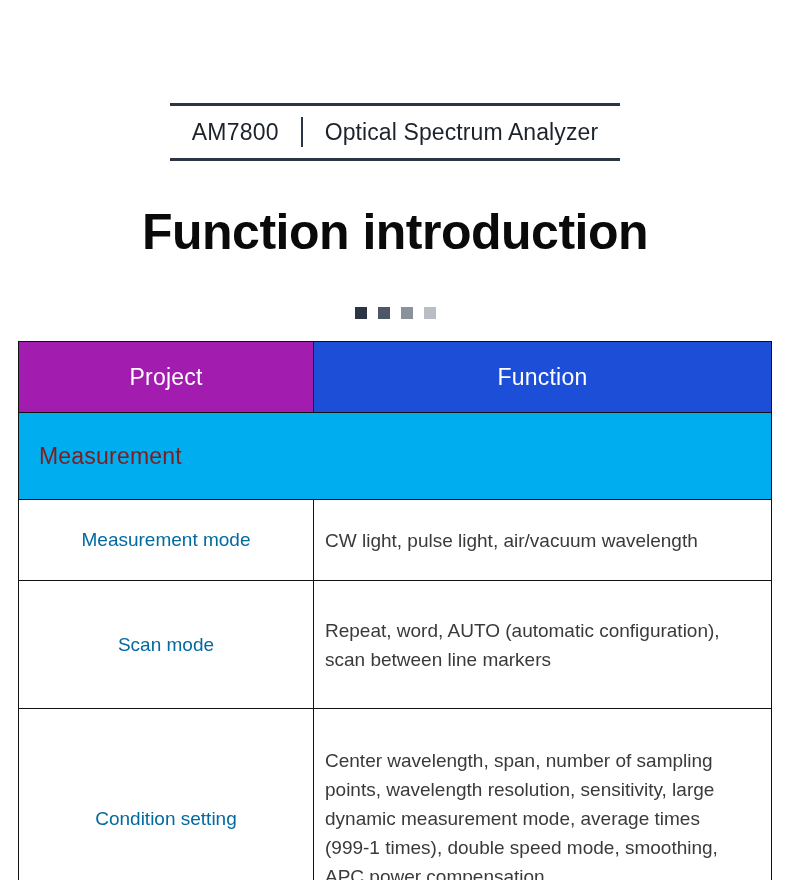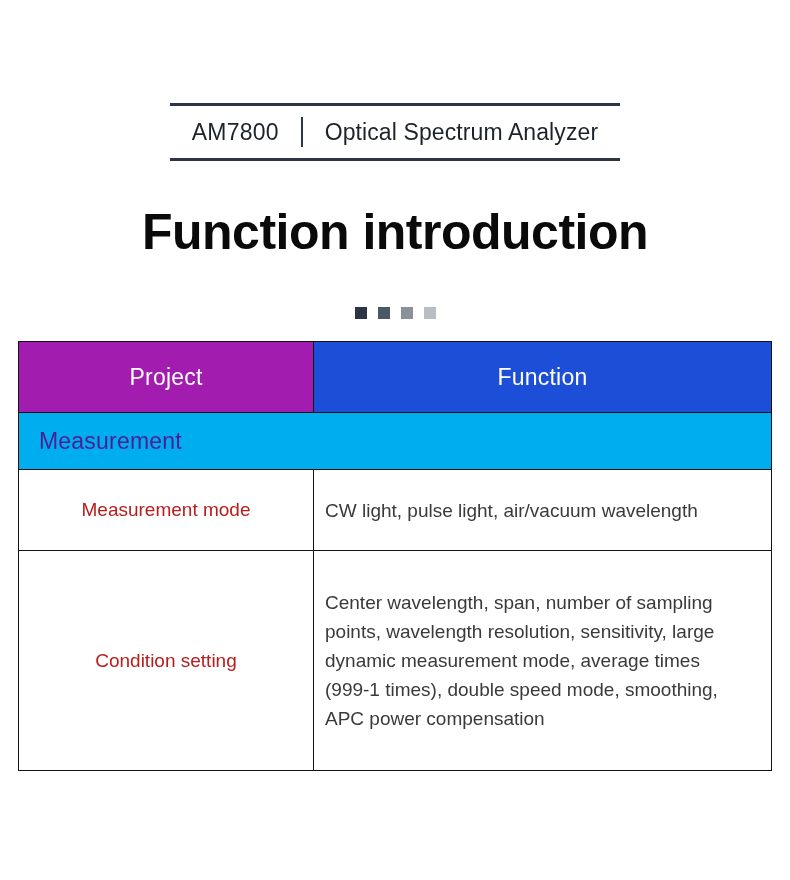--- a/index.html
+++ b/index.html
@@ -109,34 +109,34 @@
     font-weight: 400;
     text-align: center;
     height: 71px;
     padding: 0;
     letter-spacing: 0.2px;
   }
 
   
   tr.group-row td {
     background: #00ADEE;
-    color: #4c1d95;
+    color: #7f1d1d;
     font-size: 23px;
     font-weight: 400;
     text-align: left;
-    height: 57px;
+    height: 87px;
     padding: 0 0 0 20px;
     letter-spacing: 0.2px;
   }
 
   
   tr.data-row td.cell-project {
     text-align: center;
     font-size: 19px;
-    color: #b91c1c;
+    color: #0369a1;
     padding: 6px 10px;
     font-weight: 400;
   }
   tr.data-row td.cell-function {
     text-align: left;
     font-size: 19px;
     line-height: 29px;
     color: #3a3a3a;
     padding: 0 14px 0 11px;
     font-weight: 400;
@@ -179,20 +179,27 @@
   <tbody id="table-body">
       <tr class="group-row">
         <td colspan="2" style="background: rgb(0, 173, 238);">Measurement</td>
       </tr>
       <tr class="data-row row-h1">
         <td class="cell-project">Measurement mode</td>
         <td class="cell-function">
           <span class="line">CW light, pulse light, air/vacuum wavelength</span>
         </td>
       </tr>
+      <tr class="data-row row-h2">
+        <td class="cell-project">Scan mode</td>
+        <td class="cell-function">
+          <span class="line">Repeat, word, AUTO (automatic configuration),</span>
+          <span class="line">scan between line markers</span>
+        </td>
+      </tr>
       <tr class="data-row row-h3">
         <td class="cell-project">Condition setting</td>
         <td class="cell-function">
           <span class="line">Center wavelength, span, number of sampling</span>
           <span class="line">points, wavelength resolution, sensitivity, large</span>
           <span class="line">dynamic measurement mode, average times</span>
           <span class="line">(999-1 times), double speed mode, smoothing,</span>
           <span class="line">APC power compensation</span>
         </td>
       </tr>

